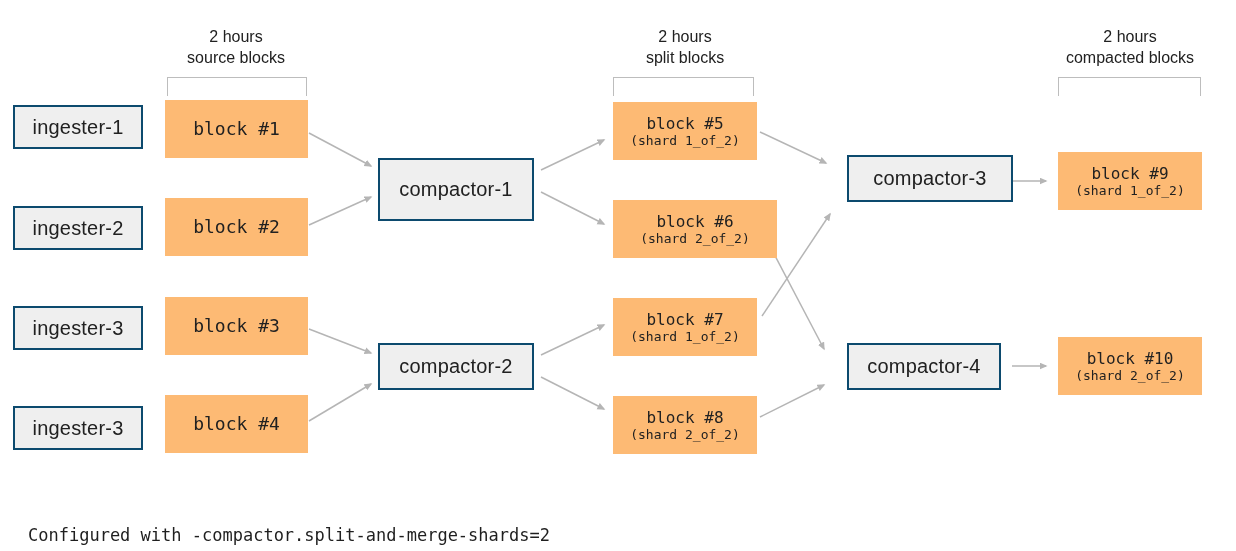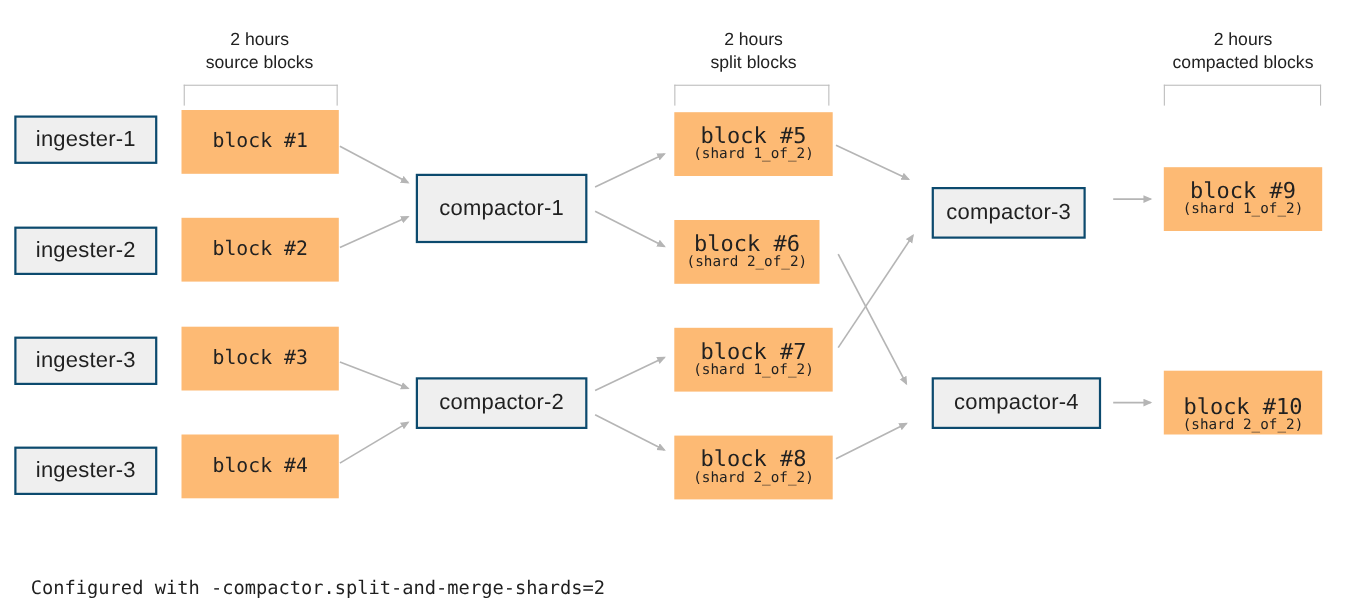--- a/index.html
+++ b/index.html
@@ -19,21 +19,21 @@
   }
   .gray{
     background:#efefef;border:2px solid #0c4a6e;
     font-size:20px;letter-spacing:0.2px;
   }
   .green{
     background:#fdba74;border:none;
     font-family:"DejaVu Sans Mono", monospace;
   }
   .block-name{font-size:18px;line-height:20px;}
-  .block-name-sm{font-size:20px;line-height:19px;}
+  .block-name-sm{font-size:16px;line-height:19px;}
   .shard{font-size:13px;line-height:16px;}
   .col-header{
     position:absolute;z-index:2;text-align:center;
     font-size:16px;line-height:21px;
   }
   .bracket{
     position:absolute;z-index:2;height:19px;box-sizing:border-box;
     border:1px solid #bdbdbd;border-bottom:none;background:transparent;
   }
   .caption{
@@ -118,44 +118,44 @@
     <span>compactor-1</span>
   </div>
   <div class="node gray" style="left:378px;top:343px;width:156px;height:47px;">
     <span>compactor-2</span>
   </div>
 
   <div class="node green" style="left:613px;top:102px;width:144px;height:58px;">
     <span class="block-name-sm">block #5</span>
     <span class="shard">(shard 1_of_2)</span>
   </div>
-  <div class="node green" style="left:613px;top:200px;width:132px;height:58px;">
+  <div class="node green" style="left:613px;top:200px;width:164px;height:58px;">
     <span class="block-name-sm">block #6</span>
     <span class="shard">(shard 2_of_2)</span>
   </div>
   <div class="node green" style="left:613px;top:298px;width:144px;height:58px;">
     <span class="block-name-sm">block #7</span>
     <span class="shard">(shard 1_of_2)</span>
   </div>
   <div class="node green" style="left:613px;top:396px;width:144px;height:58px;">
     <span class="block-name-sm">block #8</span>
     <span class="shard">(shard 2_of_2)</span>
   </div>
 
-  <div class="node gray" style="left:847px;top:170px;width:140px;height:47px;">
+  <div class="node gray" style="left:847px;top:155px;width:166px;height:47px;">
     <span>compactor-3</span>
   </div>
   <div class="node gray" style="left:847px;top:343px;width:154px;height:47px;">
     <span>compactor-4</span>
   </div>
 
   <div class="node green" style="left:1058px;top:152px;width:144px;height:58px;">
     <span class="block-name-sm">block #9</span>
     <span class="shard">(shard 1_of_2)</span>
   </div>
-  <div class="node green" style="left:1058px;top:337px;width:144px;height:58px;justify-content:flex-end;">
+  <div class="node green" style="left:1058px;top:337px;width:144px;height:58px;">
     <span class="block-name-sm">block #10</span>
     <span class="shard">(shard 2_of_2)</span>
   </div>
 
   <div class="caption" style="left:28px;top:497px;">Configured with -compactor.split-and-merge-shards=2</div>
 
 </div>
 
 </body></html>

